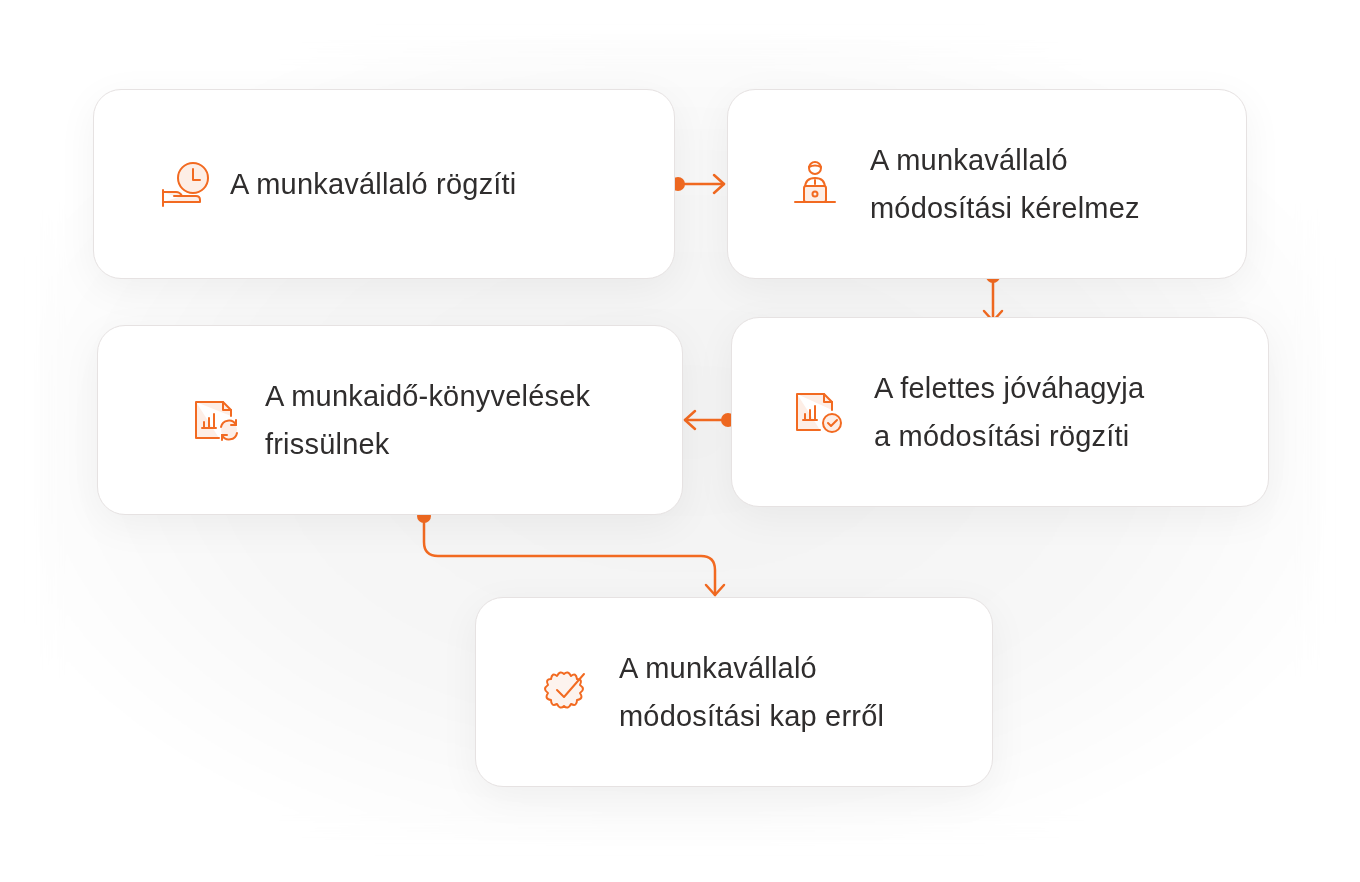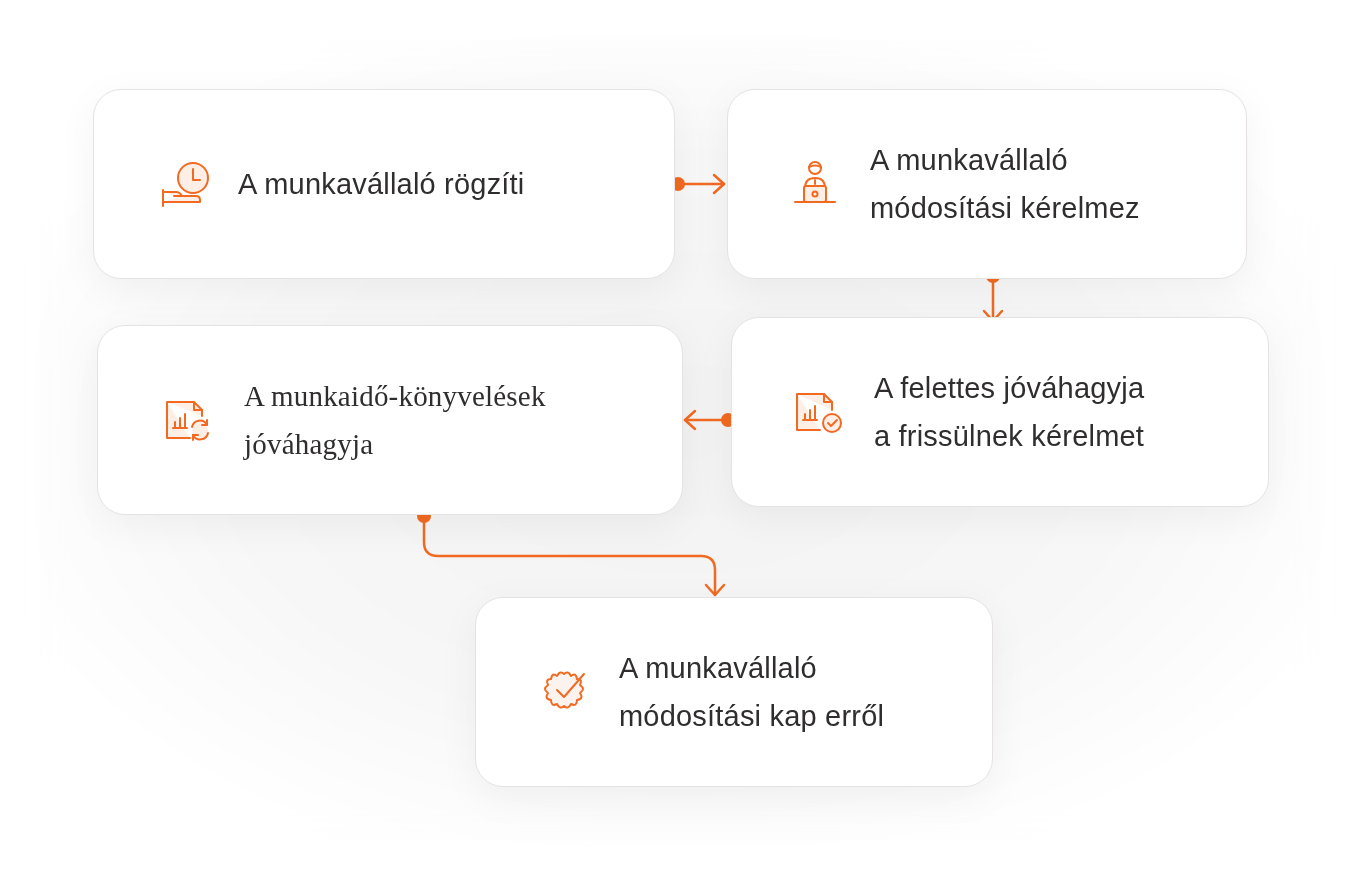--- a/index.html
+++ b/index.html
@@ -15,21 +15,21 @@
   }
   .card {
     position:absolute; background:#ffffff;
     border:1px solid #e6e2e2; border-radius:28px;
     box-shadow:0 10px 40px rgba(0,0,0,0.05);
     display:flex; align-items:center; box-sizing:border-box;
   }
   .card .icon { width:60px; height:60px; flex:0 0 60px; }
   .card .text {
     font-size:29px; line-height:48px; color:#2f2d2d;
-    margin-left:22px; letter-spacing:0.2px;
+    margin-left:14px; letter-spacing:0.2px;
   }
   .text span { display:block; white-space:nowrap; }
   svg.conn { position:absolute; left:0; top:0; }
 </style>
 </head>
 <body>
 
 <div class="bg-shadow"></div>
 
 <svg class="conn" width="1360" height="882">
@@ -88,58 +88,58 @@
       <circle cx="30" cy="40" r="2.5"></circle>
       <line x1="10" y1="48" x2="50" y2="48"></line>
     </svg>
   </span>
   <div class="text" style="margin-left:25px;">
     <span>A munkavállaló</span>
     <span>módosítási kérelmez</span>
   </div>
 </div>
 
-<div class="card" style="left:97px; top:325px; width:586px; height:190px; padding-left:64px;font-family:Liberation Serif, serif;">
+<div class="card" style="left:97px; top:325px; width:586px; height:190px; padding-left:93px;">
   <span class="icon">
     <svg width="60" height="60" viewBox="0 0 60 60" fill="none" stroke="#f26a21" stroke-width="2" stroke-linecap="round" stroke-linejoin="round">
       <path d="M5,12 L5,48 L28,48 M40,26 L40,20 L32,12 L5,12" fill="#fdeee6"></path>
       <path d="M32,12 L32,20 L40,20"></path>
       <line x1="13" y1="38" x2="13" y2="32"></line>
       <line x1="18" y1="38" x2="18" y2="28"></line>
       <line x1="23" y1="38" x2="23" y2="24"></line>
       <line x1="11" y1="38" x2="25" y2="38"></line>
       <circle cx="38" cy="40" r="8" fill="#fdeee6" stroke="none"></circle>
       <path d="M30,37 A8,8 0 0 1 45,35"></path>
       <polyline points="45,30 45,35 40,35"></polyline>
       <path d="M46,43 A8,8 0 0 1 31,45"></path>
       <polyline points="31,50 31,45 36,45"></polyline>
     </svg>
   </span>
   <div class="text">
     <span>A munkaidő-könyvelések</span>
-    <span>jóváhagyja</span>
+    <span>frissülnek</span>
   </div>
 </div>
 
 <div class="card" style="left:731px; top:317px; width:538px; height:190px; padding-left:60px;">
   <span class="icon">
     <svg width="60" height="60" viewBox="0 0 60 60" fill="none" stroke="#f26a21" stroke-width="2" stroke-linecap="round" stroke-linejoin="round">
       <path d="M5,12 L5,48 L28,48 M40,28 L40,20 L32,12 L5,12" fill="#fdeee6"></path>
       <path d="M32,12 L32,20 L40,20"></path>
       <line x1="13" y1="38" x2="13" y2="32"></line>
       <line x1="18" y1="38" x2="18" y2="28"></line>
       <line x1="23" y1="38" x2="23" y2="24"></line>
       <line x1="11" y1="38" x2="25" y2="38"></line>
       <circle cx="40" cy="41" r="9" fill="#fdeee6"></circle>
       <polyline points="36,41 39,44 45,38"></polyline>
     </svg>
   </span>
   <div class="text" style="margin-left:22px;">
     <span>A felettes jóváhagyja</span>
-    <span>a frissülnek kérelmet</span>
+    <span>a módosítási rögzíti</span>
   </div>
 </div>
 
 <div class="card" style="left:475px; top:597px; width:518px; height:190px; padding-left:58px;">
   <span class="icon">
     <svg width="60" height="60" viewBox="0 0 60 60" fill="none" stroke="#f26a21" stroke-width="2" stroke-linecap="round" stroke-linejoin="round">
       <path d="M30,12 Q34,8 37,14 Q42,10 43,17 Q49,17 46,23 Q52,27 46,31 Q50,37 43,38 Q43,45 37,42 Q34,48 30,44 Q26,48 23,42 Q17,45 17,38 Q10,37 14,31 Q8,27 14,23 Q11,17 17,17 Q18,10 23,14 Q26,8 30,12 Z" fill="#fdf3ee"></path>
       <polyline points="23,28 30,35 50,12"></polyline>
     </svg>
   </span>

